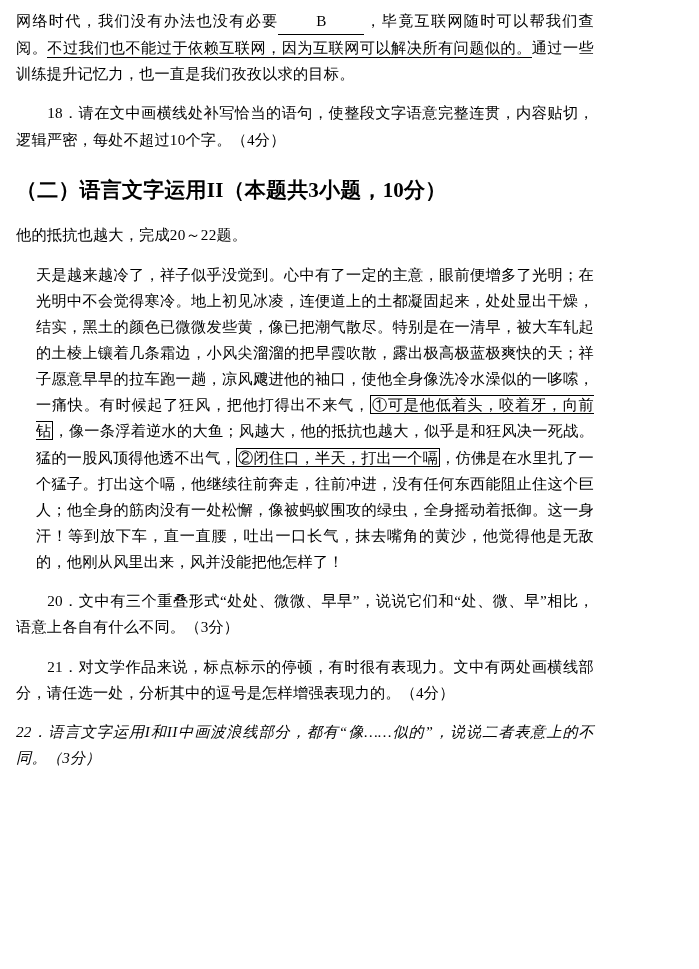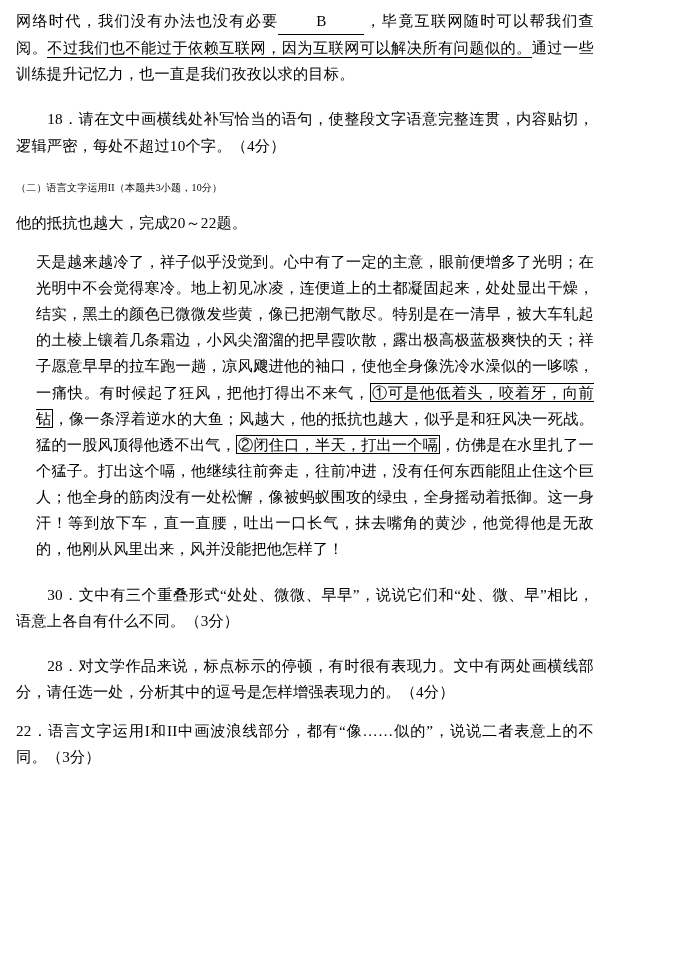--- a/index.html
+++ b/index.html
@@ -26,26 +26,26 @@
     line-height: 1.72;
     text-align: justify;
     text-justify: inter-ideograph;
     margin: 0 0 2px 0;
     letter-spacing: 0.2px;
   }
   .para.indent {
     text-indent: 2.05em;
   }
   .para.q {
-    margin-top: 19px;
+    margin-top: 13px;
     margin-bottom: 13px;
   }
   .heading {
-    font-size: 10px;
-    font-weight: normal;
+    font-size: 21px;
+    font-weight: bold;
     line-height: 1.7;
     margin: 20px 0 14px 0;
     letter-spacing: 0.2px;
   }
   .blank {
     display: inline-block;
     border-bottom: 1px solid #000;
     min-width: 86px;
     text-align: center;
     vertical-align: baseline;
@@ -57,37 +57,38 @@
   .boxed {
     border: 1px solid #000;
     padding: 0 1px;
   }
   .passage {
     margin-top: 13px;
     margin-left: 20px;
   }
   .last {
     margin-bottom: 12px;
+    font-style: italic;
   }
 </style>
 </head>
 <body>
 
 <div class="page">
 
   <p class="para"><span>网络时代，我们没有办法也没有必要</span><span class="blank">B</span><span>，毕竟互联网随时可以帮我们查阅。</span><span class="ul">不过我们也不能过于依赖互联网，因为互联网可以解决所有问题似的。</span><span>通过一些训练提升记忆力，也一直是我们孜孜以求的目标。</span></p>
 
   <p class="para indent q">18．请在文中画横线处补写恰当的语句，使整段文字语意完整连贯，内容贴切，逻辑严密，每处不超过10个字。（4分）</p>
 
 
   <p class="heading">（二）语言文字运用II（本题共3小题，10分）</p>
 
   <p class="para">他的抵抗也越大，完成20～22题。</p>
 
   <p class="para passage"><span>天是越来越冷了，祥子似乎没觉到。心中有了一定的主意，眼前便增多了光明；在光明中不会觉得寒冷。地上初见冰凌，连便道上的土都凝固起来，处处显出干燥，结实，黑土的颜色已微微发些黄，像已把潮气散尽。特别是在一清早，被大车轧起的土棱上镶着几条霜边，小风尖溜溜的把早霞吹散，露出极高极蓝极爽快的天；祥子愿意早早的拉车跑一趟，凉风飕进他的袖口，使他全身像洗冷水澡似的一哆嗦，一痛快。有时候起了狂风，把他打得出不来气，</span><span class="boxed">①可是他低着头，咬着牙，向前钻</span><span>，像一条浮着逆水的大鱼；风越大，他的抵抗也越大，似乎是和狂风决一死战。猛的一股风顶得他透不出气，</span><span class="boxed">②闭住口，半天，打出一个嗝</span><span>，仿佛是在水里扎了一个猛子。打出这个嗝，他继续往前奔走，往前冲进，没有任何东西能阻止住这个巨人；他全身的筋肉没有一处松懈，像被蚂蚁围攻的绿虫，全身摇动着抵御。这一身汗！等到放下车，直一直腰，吐出一口长气，抹去嘴角的黄沙，他觉得他是无敌的，他刚从风里出来，风并没能把他怎样了！</span></p>
 
-  <p class="para indent q">30．文中有三个重叠形式“处处、微微、早早”，说说它们和“处、微、早”相比，语意上各自有什么不同。（3分）</p>
+  <p class="para indent q">20．文中有三个重叠形式“处处、微微、早早”，说说它们和“处、微、早”相比，语意上各自有什么不同。（3分）</p>
 
-  <p class="para indent q">28．对文学作品来说，标点标示的停顿，有时很有表现力。文中有两处画横线部分，请任选一处，分析其中的逗号是怎样增强表现力的。（4分）</p>
+  <p class="para indent q">21．对文学作品来说，标点标示的停顿，有时很有表现力。文中有两处画横线部分，请任选一处，分析其中的逗号是怎样增强表现力的。（4分）</p>
 
   <p class="para last">22．语言文字运用I和II中画波浪线部分，都有“像……似的”，说说二者表意上的不同。（3分）</p>
 
 </div>
 
 </body></html>

